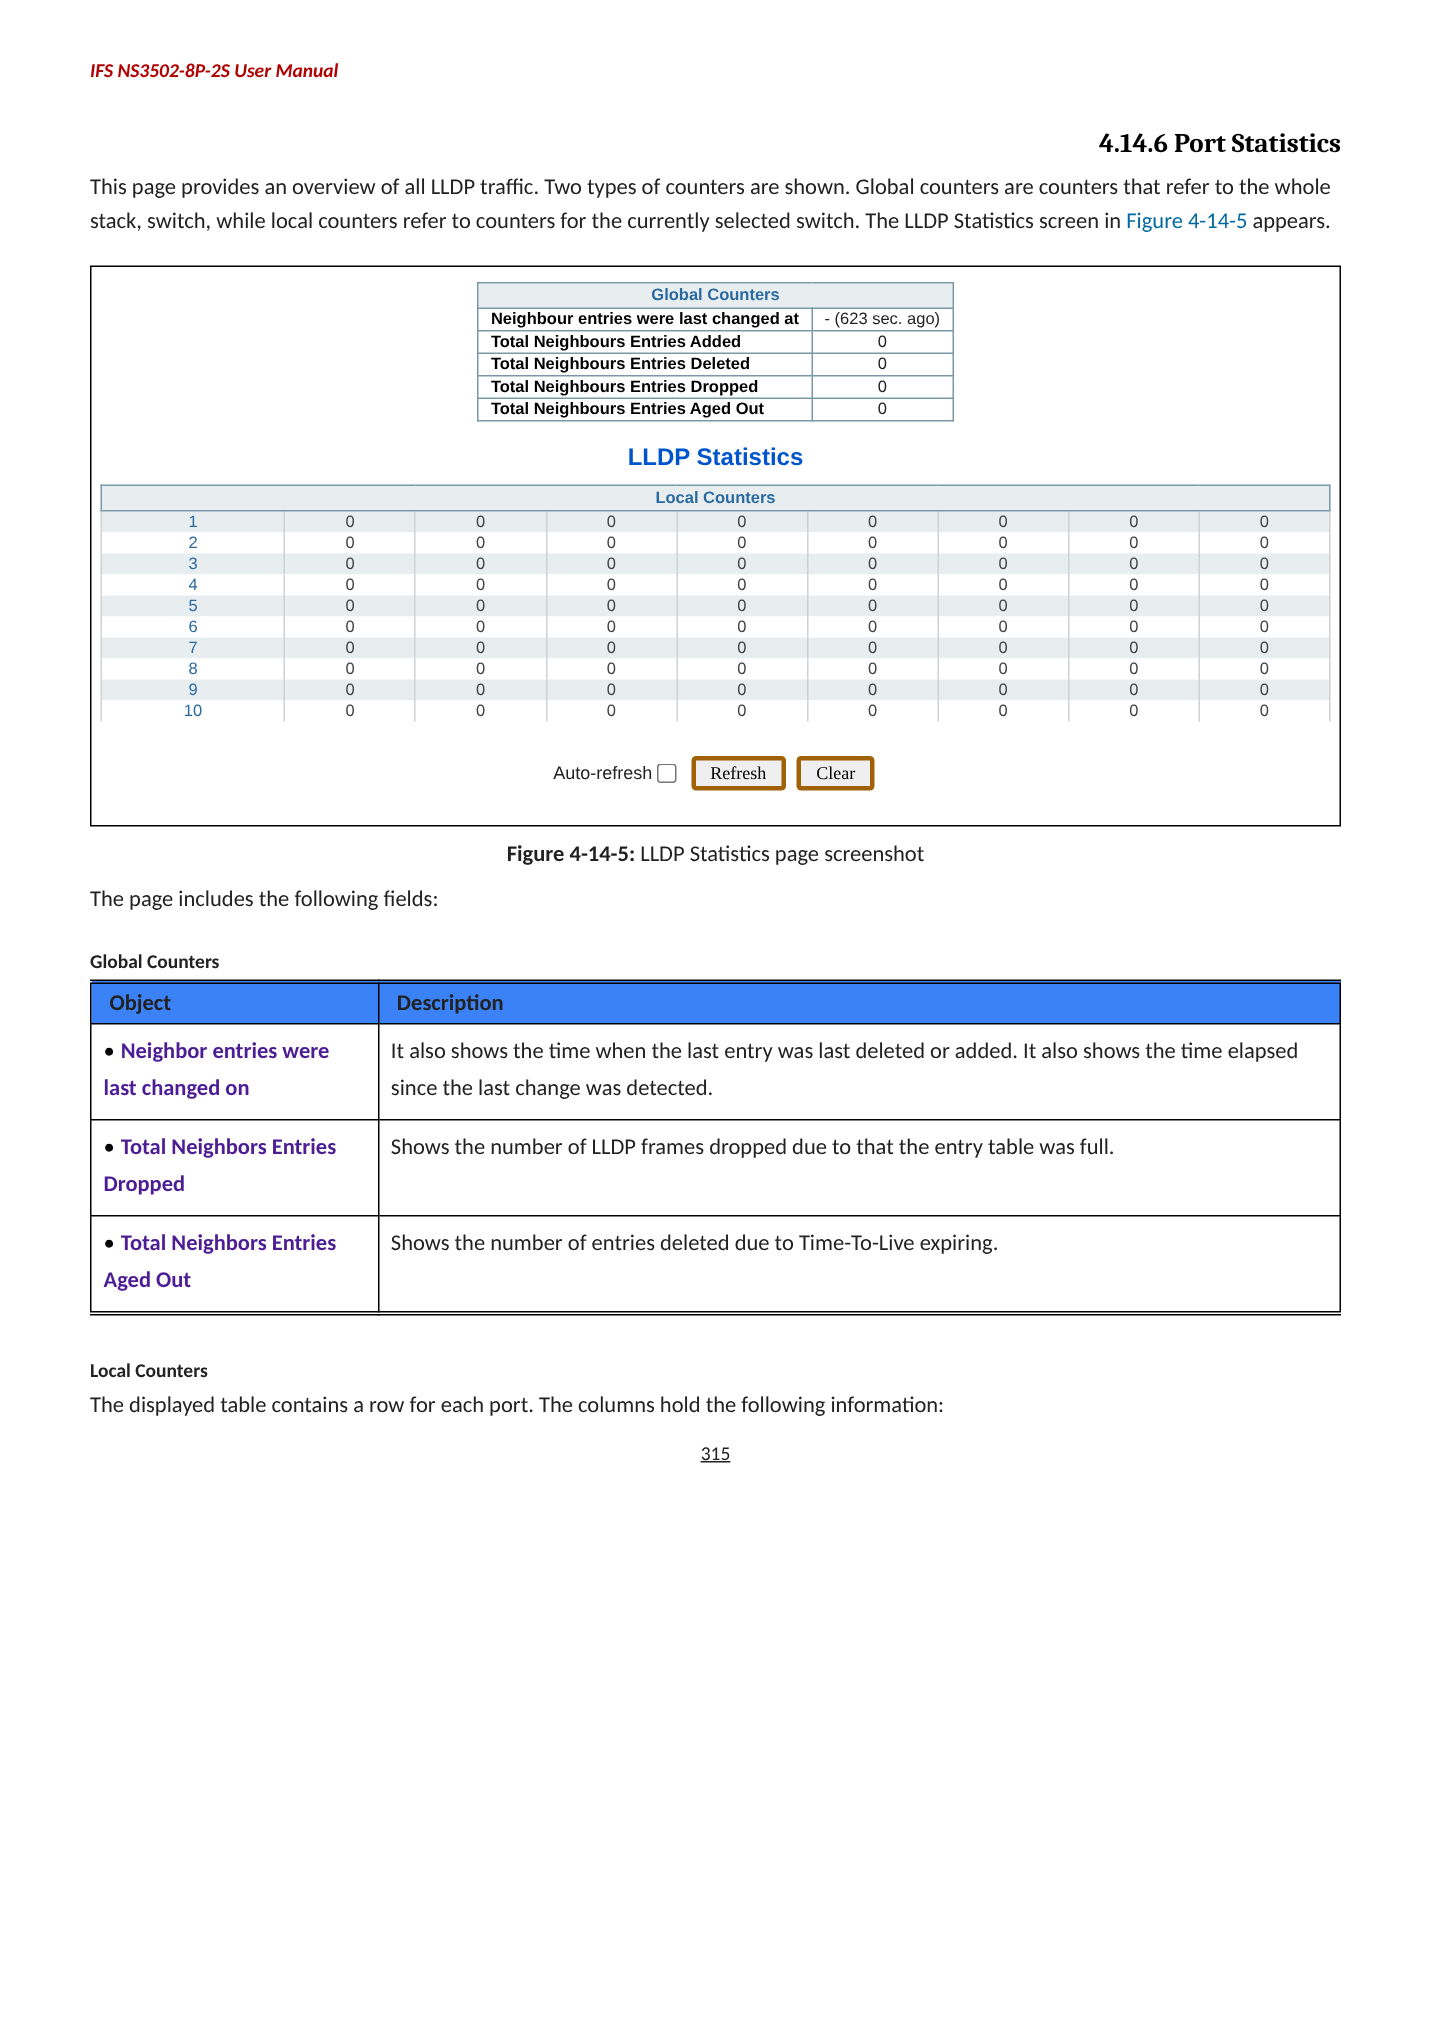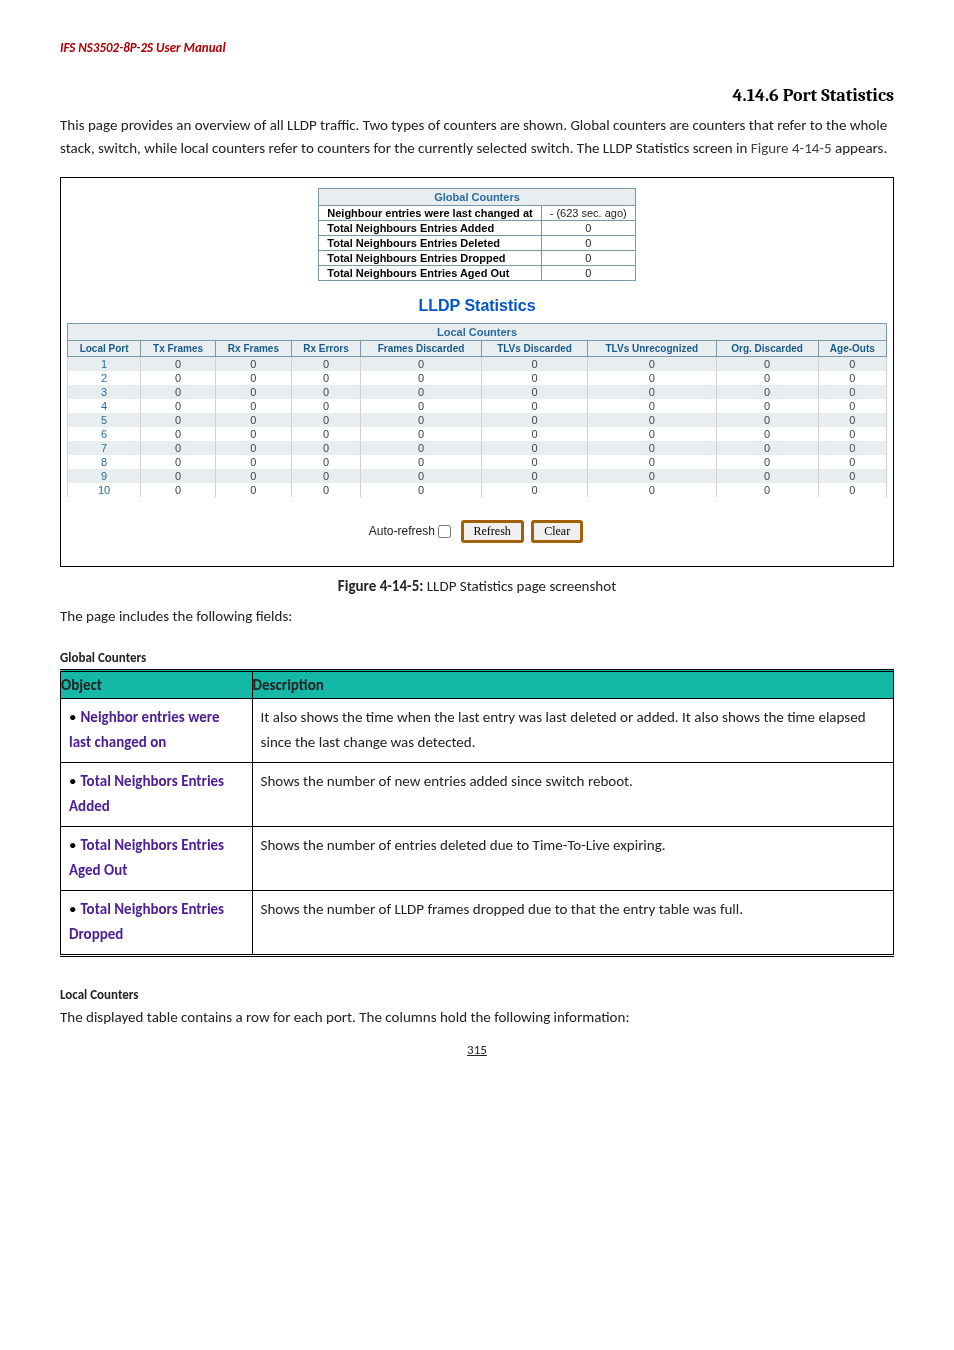--- a/index.html
+++ b/index.html
@@ -26,21 +26,21 @@
       color: #000;
       margin: 0 0 8px 0;
       font-family: Cambria, Georgia, serif;
       text-align: right;
     }
     p.body-text {
       margin: 0 0 12px 0;
       line-height: 1.5;
       font-size: 15px;
     }
-    .figure-link { color: #404040; }
+    .figure-link { color: #0369a1; }
     .screenshot-box {
       border: 1px solid #000;
       margin: 18px 0 10px 0;
       padding: 10px 6px 8px 6px;
       font-family: 'Trebuchet MS', Arial, sans-serif;
       font-size: 11px;
     }
     .global-table {
       margin: 0 auto;
       border-collapse: collapse;
@@ -132,24 +132,24 @@
     }
     .fields-table {
       width: 100%;
       border-collapse: collapse;
       font-size: 15px;
       border-top: 3px double #000;
       border-bottom: 3px double #000;
       margin-bottom: 30px;
     }
     .fields-table th {
-      background: #14b8a6;
+      background: #3b82f6;
       border: 1px solid #000;
       text-align: left;
-      padding: 4px 0;
+      padding: 4px 12px;
       font-weight: bold;
     }
     .fields-table td {
       border: 1px solid #000;
       padding: 6px 8px;
       vertical-align: top;
       line-height: 1.7;
     }
     .fields-table td.obj-cell {
       width: 23%;
@@ -208,31 +208,20 @@
   </tbody>
     </table>
 
   <div class="stats-title">LLDP Statistics</div>
 
   <table class="local-table">
     <tbody>
         <tr>
           <th class="span-head" colspan="9">Local Counters</th>
         </tr>
-    <tr>
-      <th class="col-head">Local Port</th>
-      <th class="col-head">Tx Frames</th>
-      <th class="col-head">Rx Frames</th>
-      <th class="col-head">Rx Errors</th>
-      <th class="col-head">Frames Discarded</th>
-      <th class="col-head">TLVs Discarded</th>
-      <th class="col-head">TLVs Unrecognized</th>
-      <th class="col-head">Org. Discarded</th>
-      <th class="col-head">Age-Outs</th>
-    </tr>
     </tbody>
       <tbody id="local-rows">
         <tr class="odd">
           <td class="port-cell">1</td>
           <td>0</td>
           <td>0</td>
           <td>0</td>
           <td>0</td>
           <td>0</td>
           <td>0</td>
@@ -364,31 +353,27 @@
   <tbody>
       <tr>
     <th>Object</th>
     <th>Description</th>
   </tr>
   <tr>
     <td class="obj-cell"><span class="bullet">•</span><span class="obj-item">Neighbor entries were last changed on</span></td>
     <td>It also shows the time when the last entry was last deleted or added. It also shows the time elapsed since the last change was detected.</td>
   </tr>
   <tr>
-    <td class="obj-cell"><span class="bullet">•</span><span class="obj-item">Total Neighbors Entries Added</span></td>
-    <td>Shows the number of new entries added since switch reboot.</td>
+    <td class="obj-cell"><span class="bullet">•</span><span class="obj-item">Total Neighbors Entries Dropped</span></td>
+    <td>Shows the number of LLDP frames dropped due to that the entry table was full.</td>
   </tr>
   <tr>
     <td class="obj-cell"><span class="bullet">•</span><span class="obj-item">Total Neighbors Entries Aged Out</span></td>
     <td>Shows the number of entries deleted due to Time-To-Live expiring.</td>
   </tr>
-  <tr>
-    <td class="obj-cell"><span class="bullet">•</span><span class="obj-item">Total Neighbors Entries Dropped</span></td>
-    <td>Shows the number of LLDP frames dropped due to that the entry table was full.</td>
-  </tr>
 </tbody>
   </table>
 
 <div class="subsection-title">Local Counters</div>
 
 <p class="body-text" style="margin-bottom:2px">The displayed table contains a row for each port. The columns hold the following information:</p>
 
 <div class="page-num">315</div>
 
 </body></html>

